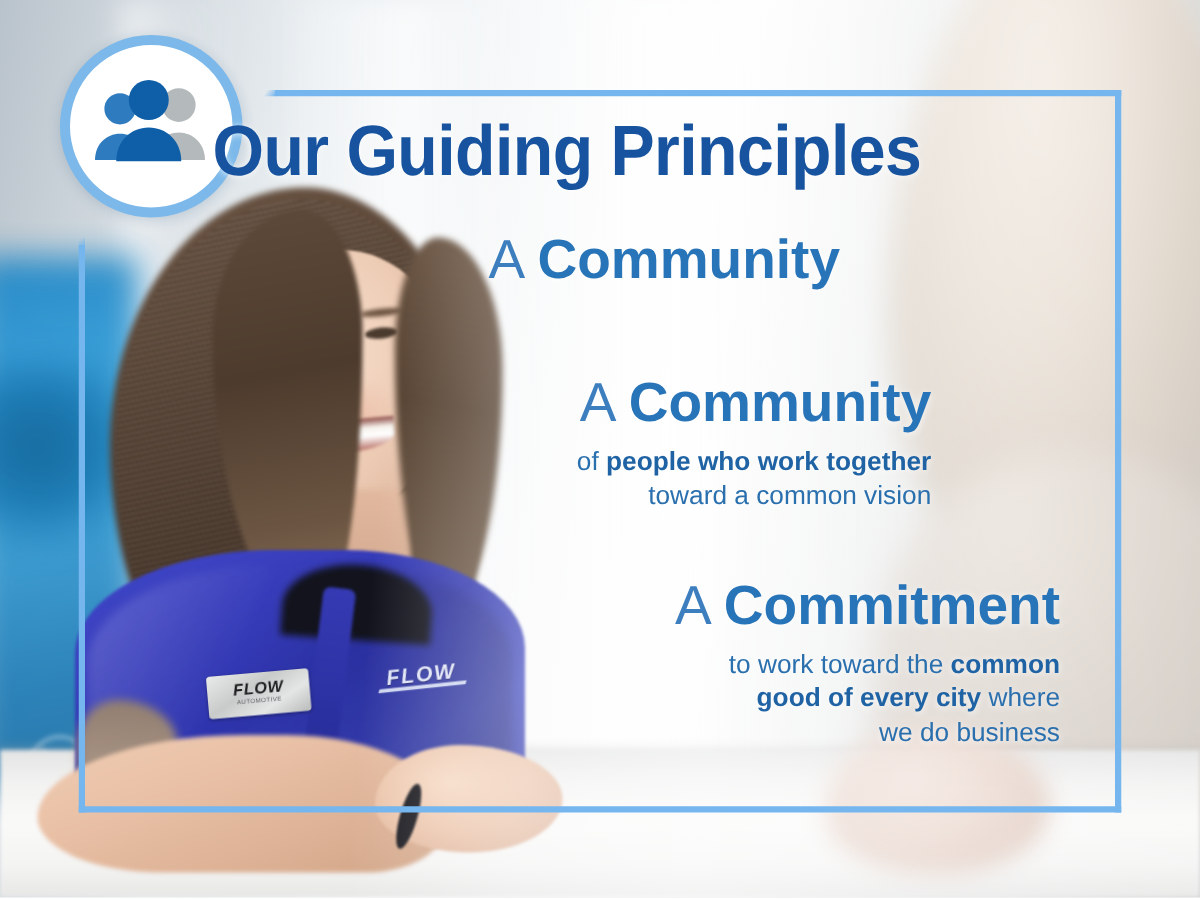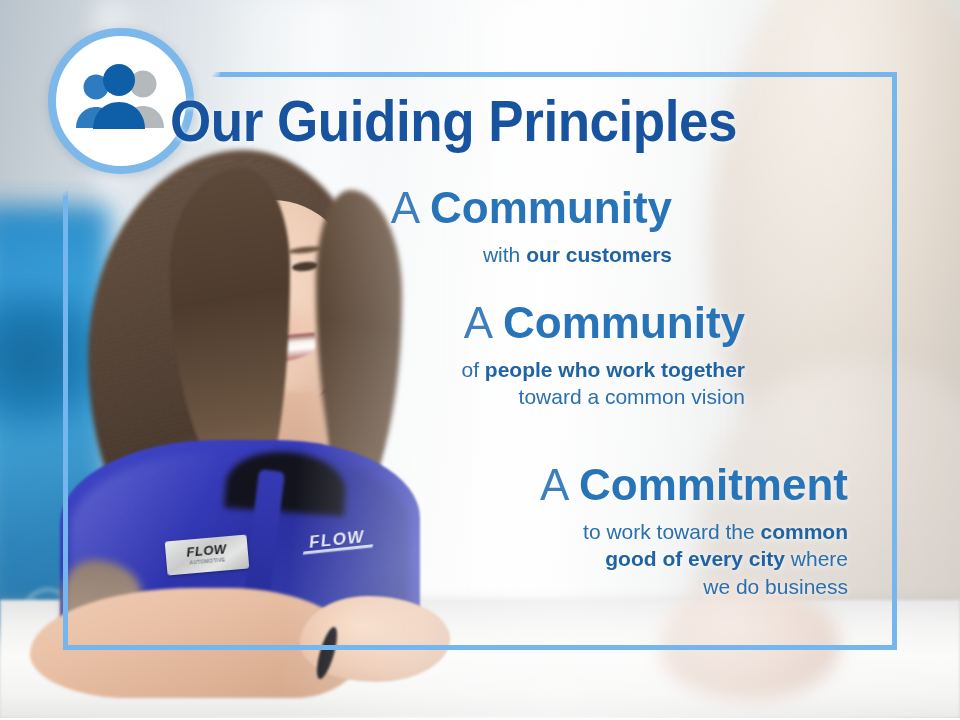--- a/index.html
+++ b/index.html
@@ -389,23 +389,20 @@
     </svg>
   </div>
 
   <div class="title">Our Guiding Principles</div>
 
   <div class="block b-covenant">
     <div class="headline">
       <span class="art">A</span>
       <span class="word">Community</span>
     </div>
-    <div class="sub">
-      <span>with </span><b>our customers</b>
-    </div>
   </div>
 
   <div class="block b-commitment">
     <div class="headline">
       <span class="art">A</span>
       <span class="word">Commitment</span>
     </div>
     <div class="sub">
       <span>to work toward the </span><b>common</b><br>
       <b>good of every city</b><span> where</span><br>

